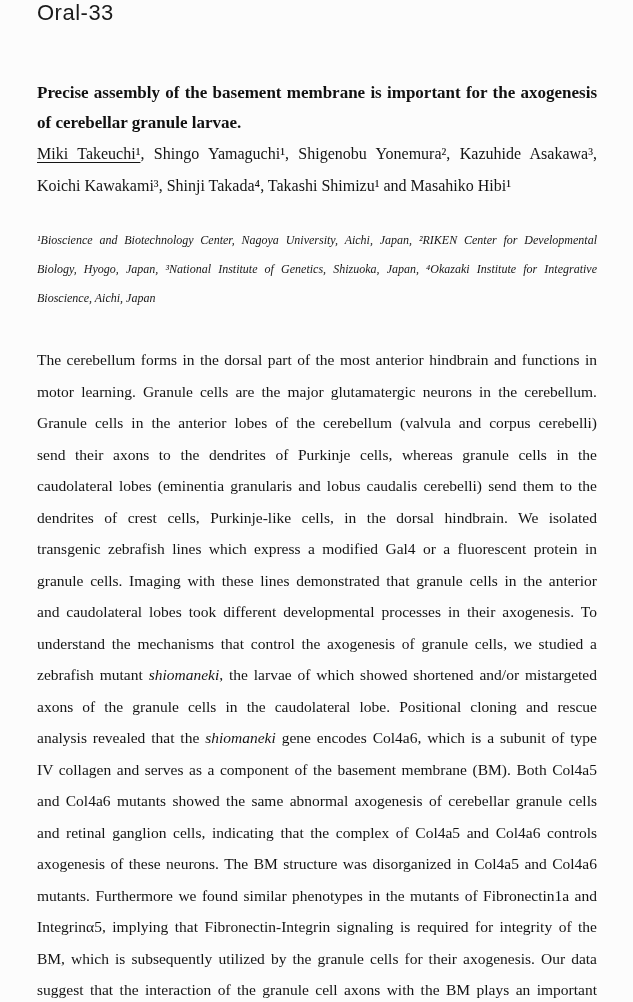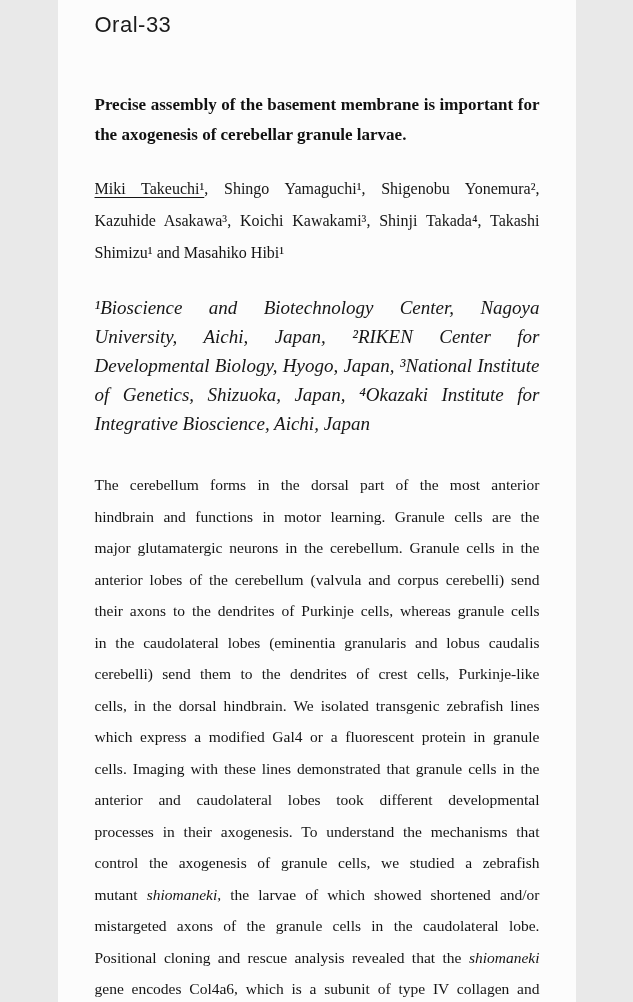--- a/index.html
+++ b/index.html
@@ -2,60 +2,59 @@
 <html><head>
 <meta charset="utf-8">
 <style>
   html, body {
     margin: 0;
     padding: 0;
     background: #e9e9e9;
   }
   .page {
     position: relative;
-    width: 518px;
+    width: 633px;
     height: 1002px;
     margin: 0 auto;
     background: #fcfcfc;
     color: #161616;
     box-sizing: border-box;
-    padding: 12px 36px 0 37px;
+    padding: 0 36px 0 37px;
     overflow: hidden;
     font-family: "Liberation Serif", serif;
   }
   .session-label {
     font-family: "Liberation Sans", sans-serif;
     font-size: 22px;
     line-height: 26px;
     font-weight: 400;
     letter-spacing: 0.5px;
     color: #1b1b1b;
   }
   .abstract-title {
     margin-top: 52px;
     font-size: 17px;
     font-weight: bold;
     line-height: 30px;
     text-align: justify;
     color: #111;
   }
   .author-list {
-    margin-top: 23px;
     font-size: 16px;
     line-height: 32px;
     text-align: justify;
     color: #141414;
   }
   .author-underlined {
     text-decoration: underline;
     text-underline-offset: 3px;
   }
   .affiliations {
     margin-top: 24px;
-    font-size: 19px;
+    font-size: 12px;
     font-style: italic;
     line-height: 29px;
     text-align: justify;
     color: #161616;
   }
   .abstract-body {
     margin-top: 31px;
     font-size: 15.5px;
     line-height: 31.5px;
     text-align: justify;

